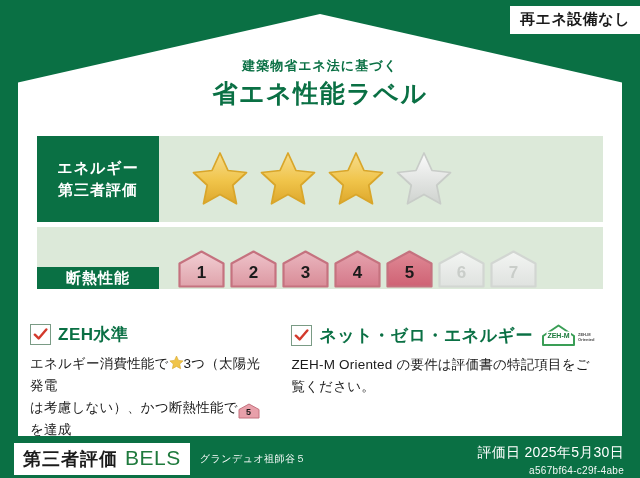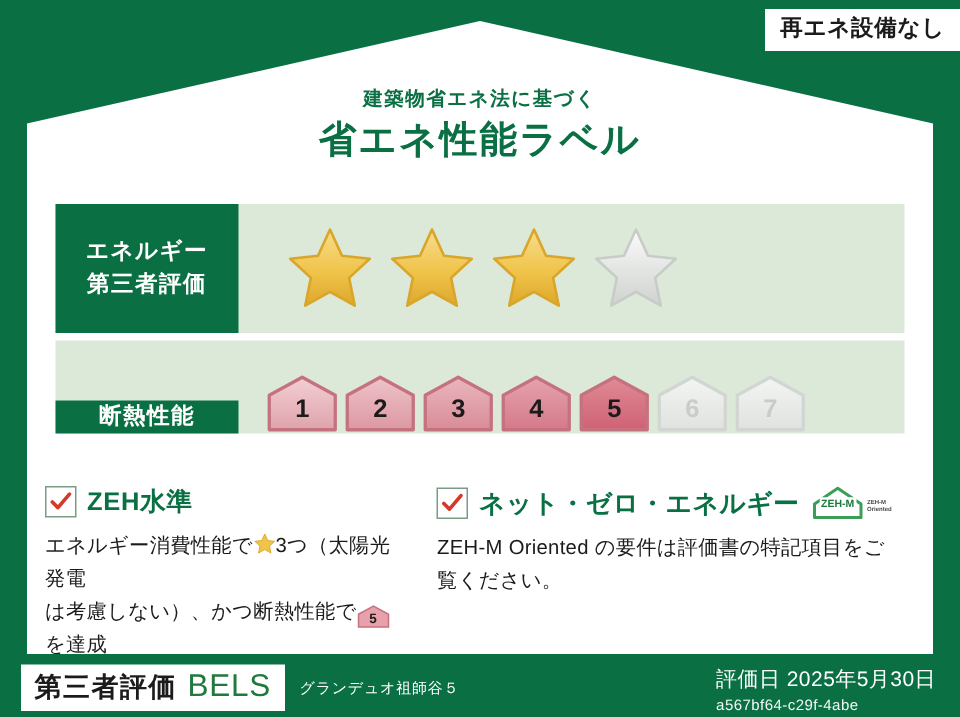--- a/index.html
+++ b/index.html
@@ -130,21 +130,21 @@
     position:absolute;left:14px;top:7px;display:flex;align-items:center;gap:10px;
   }
   .bels-box{
     background:#ffffff;padding:3px 9px 4px 9px;
     display:flex;align-items:baseline;gap:7px;white-space:nowrap;
   }
   .bels-jp{font-size:18px;font-weight:bold;color:#1b1b1b;letter-spacing:1px;}
   .bels-en{font-size:21px;font-weight:normal;color:#1f7a3d;letter-spacing:0.5px;}
   .bldg-name{color:#ffffff;font-size:10px;letter-spacing:0.5px;white-space:nowrap;}
   .footer-right{
-    position:absolute;right:16px;top:8px;text-align:left;color:#ffffff;
+    position:absolute;right:16px;top:8px;text-align:right;color:#ffffff;
   }
   .eval-date{font-size:14px;letter-spacing:0.3px;}
   .eval-id{font-size:10px;letter-spacing:0.3px;margin-top:3px;opacity:0.95;}
 </style>
 </head>
 <body>
 
 <div id="label-root">
 
   <div class="house-body"></div>

